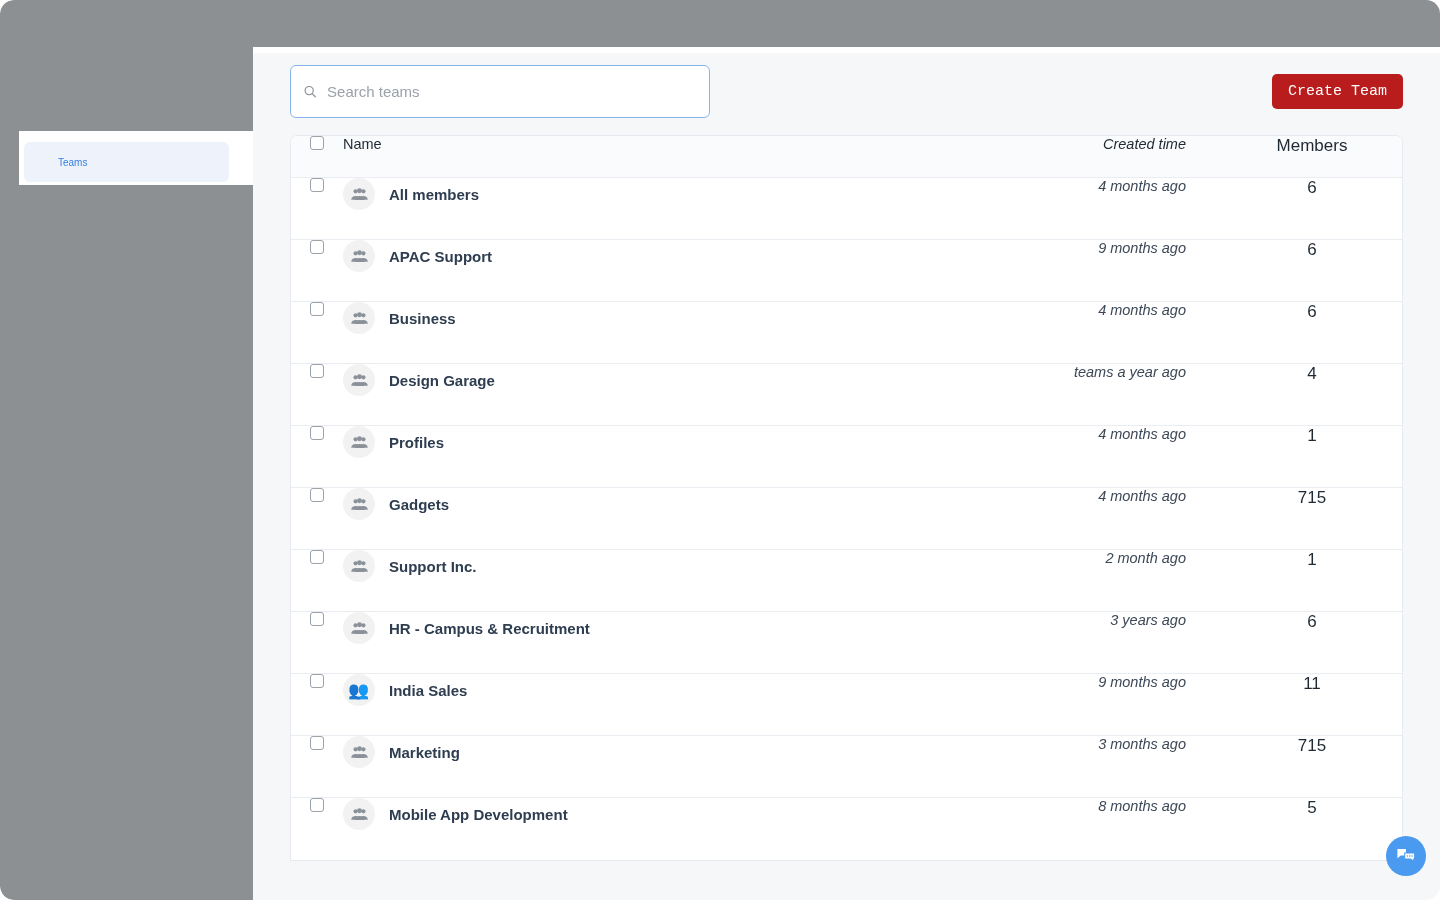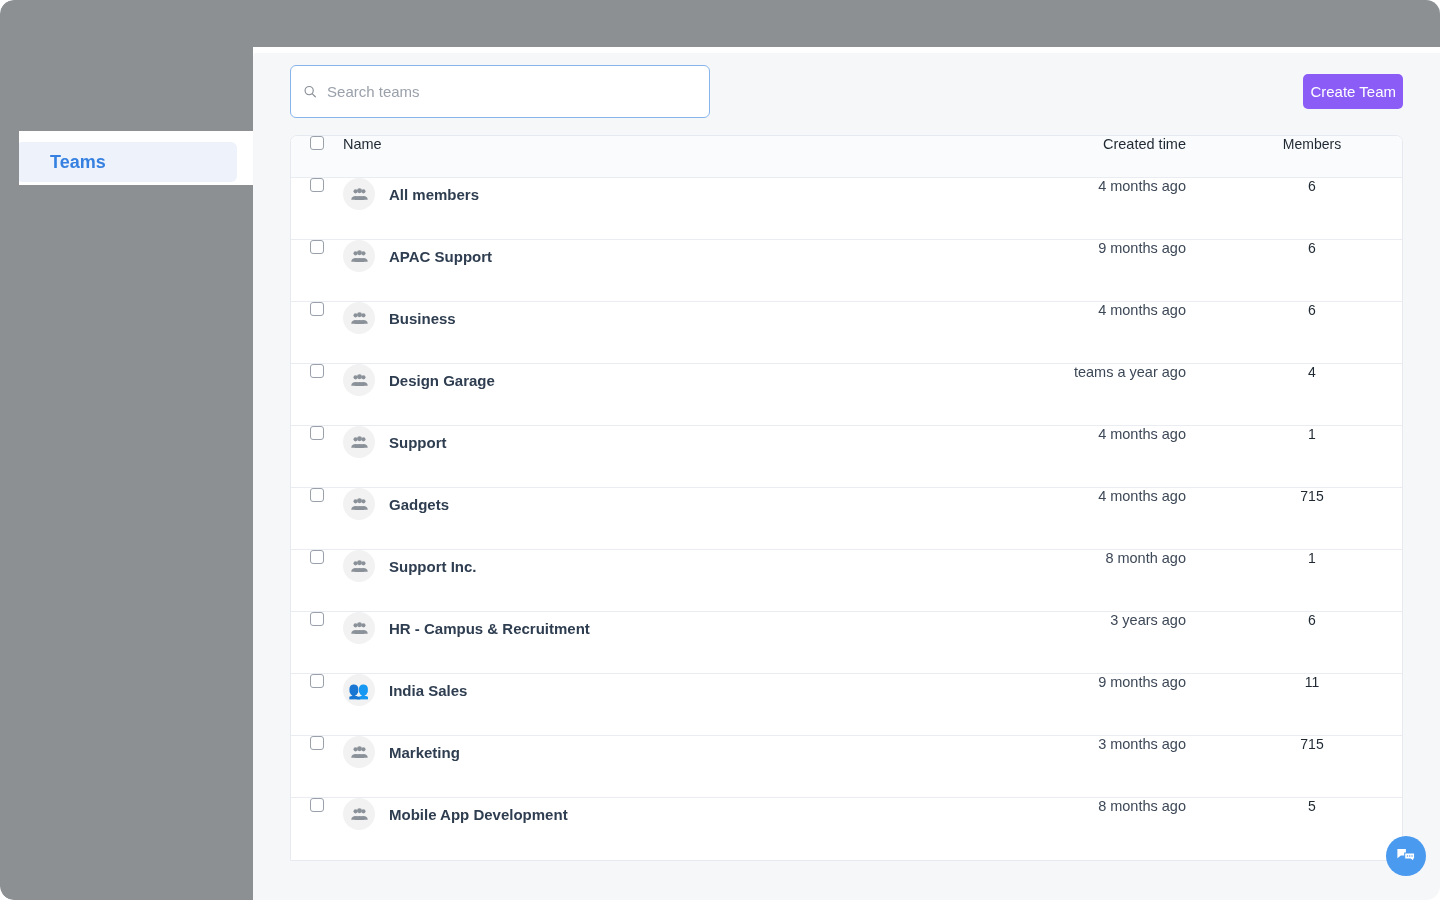--- a/index.html
+++ b/index.html
@@ -162,25 +162,24 @@
     letter-spacing: 0.5px;
     color: #2f3e4e;
   }
   .sb-toggle { color: #a6acb4; font-size: 16px; line-height: 1; }
 
   .sb-item {
     height: 40px;
     display: flex;
     align-items: center;
     padding-left: 34px;
-    font-size: 18px;
+    font-size: 10px;
     color: #7b828b;
     border-radius: 6px;
-    margin: 0 16px;
-    font-weight: bold;
+    margin: 0 24px;
   }
   .sb-item.active {
     color: #3580e0;
     background: #eef3fb;
   }
 
   .sb-group-spacer { height: 8px; }
 
   
   .main {
@@ -220,27 +219,27 @@
     font-size: 15px;
     color: #3b4452;
     background: transparent;
     width: 100%;
     font-family: "Liberation Sans", sans-serif;
   }
   .search-box input::placeholder { color: #9aa1aa; }
 
   .create-btn {
     height: 35px;
-    padding: 0 7px;
-    background: #8b5cf6;
+    padding: 0 16px;
+    background: #b91c1c;
     color: #ffffff;
     border: none;
     border-radius: 5px;
     font-size: 15px;
-    font-family: Liberation Sans, sans-serif;
+    font-family: Liberation Mono, monospace;
     cursor: pointer;
   }
 
   
   .table-card {
     margin: 0 37px;
     background: #ffffff;
     border: 1px solid #e6eaf0;
     border-radius: 7px 7px 0 0;
     overflow: hidden;
@@ -300,25 +299,26 @@
     color: #1f2933;
     font-weight: 400;
   }
 
   .time-cell {
     width: 300px;
     text-align: right;
     padding-right: 36px;
     font-size: 14.5px;
     color: #3d4857;
+    font-style: italic;
   }
   .mem-cell {
     width: 180px;
     text-align: center;
-    font-size: 14px;
+    font-size: 17px;
     color: #1f2933;
   }
   .trow.header .time-cell,
   .trow.header .mem-cell { color: #1f2933; }
 
   
   .chat-fab {
     position: absolute;
     right: 14px;
     bottom: 24px;
@@ -556,21 +556,21 @@
               <div class="team-avatar plain">
                 <svg width="19" height="19" viewBox="0 0 24 24" fill="#8b9199">
                   <circle cx="7" cy="8" r="2.6"></circle>
                   <circle cx="17" cy="8" r="2.6"></circle>
                   <circle cx="12" cy="7.2" r="3.1"></circle>
                   <path d="M1.6 18.5c0-2.9 2.4-4.6 5.4-4.6s5.4 1.7 5.4 4.6z"></path>
                   <path d="M11.6 18.5c0-2.9 2.4-4.6 5.4-4.6s5.4 1.7 5.4 4.6z"></path>
                   <path d="M5.9 19c0-3.2 2.7-5.1 6.1-5.1s6.1 1.9 6.1 5.1z"></path>
                 </svg>
               </div>
-              <span class="team-name">Support</span>
+              <span class="team-name">Profiles</span>
             </div>
             <div class="time-cell">4 months ago</div>
             <div class="mem-cell">1</div>
           </div>
           <div class="trow">
             <div class="cb-cell">
               <div class="cbox"></div>
             </div>
             <div class="name-cell">
               <div class="team-avatar plain">
@@ -598,21 +598,21 @@
                   <circle cx="7" cy="8" r="2.6"></circle>
                   <circle cx="17" cy="8" r="2.6"></circle>
                   <circle cx="12" cy="7.2" r="3.1"></circle>
                   <path d="M1.6 18.5c0-2.9 2.4-4.6 5.4-4.6s5.4 1.7 5.4 4.6z"></path>
                   <path d="M11.6 18.5c0-2.9 2.4-4.6 5.4-4.6s5.4 1.7 5.4 4.6z"></path>
                   <path d="M5.9 19c0-3.2 2.7-5.1 6.1-5.1s6.1 1.9 6.1 5.1z"></path>
                 </svg>
               </div>
               <span class="team-name">Support Inc.</span>
             </div>
-            <div class="time-cell">8 month ago</div>
+            <div class="time-cell">2 month ago</div>
             <div class="mem-cell">1</div>
           </div>
           <div class="trow">
             <div class="cb-cell">
               <div class="cbox"></div>
             </div>
             <div class="name-cell">
               <div class="team-avatar plain">
                 <svg width="19" height="19" viewBox="0 0 24 24" fill="#8b9199">
                   <circle cx="7" cy="8" r="2.6"></circle>

